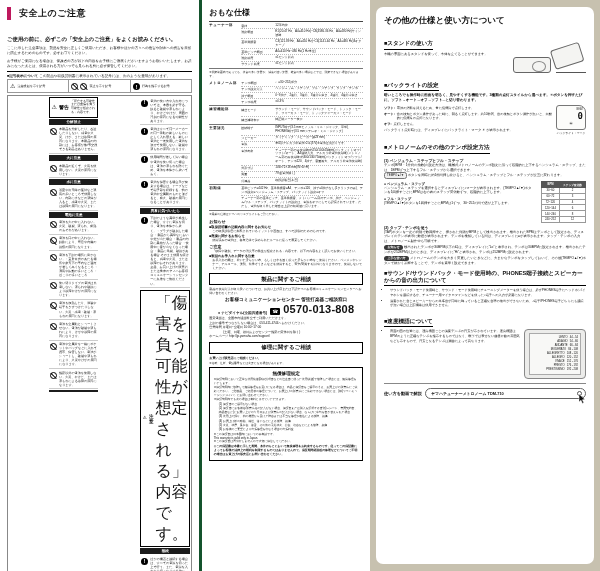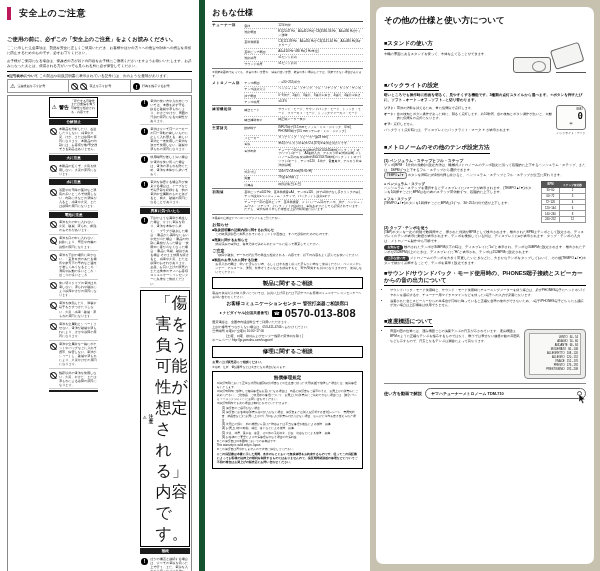--- a/index.html
+++ b/index.html
@@ -1,21 +1,21 @@
 <!DOCTYPE html>
 <html><head>
 <meta charset="utf-8">
 <style>
   * { margin:0; padding:0; box-sizing:border-box; }
   html,body { width:600px; height:571px; background:#e8e8e8; }
   body { font-family:"Liberation Sans","DejaVu Sans",sans-serif; color:#111; }
   .page { width:600px; height:571px; display:flex; background:#fff; overflow:hidden; }
   .col { padding:7px 7px 4px 7px; overflow:hidden; }
   .col-left { width:201px; }
-  .col-mid  { width:172px; border-left:6px solid #14532d; }
+  .col-mid  { width:172px; border-left:3px solid #14532d; }
   .col-right{ width:232px; background:#c7c1af; padding:7px 6px; }
   .card { background:#fff; border-radius:7px; height:100%; padding:8px 8px 6px 8px; overflow:hidden; }
 
   
   .t3 { font-size:3.2px; line-height:1.35; }
   .b  { font-weight:bold; }
 
   
   .ttl { border-left:4px solid #be185d; padding-left:8px; margin-bottom:16px; }
   .ttl h1 { font-size:9px; letter-spacing:0.5px; }
@@ -62,21 +62,21 @@
   .sprow { display:flex; border-bottom:0.4px dotted #bbb; padding:0.6px 0; }
   .sprow:last-child { border-bottom:none; }
   .spl { width:34px; font-size:3px; flex:none; }
   .spv { flex:1; font-size:3px; line-height:1.3; }
   .specnote { font-size:2.8px; margin:1px 0 2px 0; }
   .mh { font-size:4px; font-weight:bold; margin-top:2.5px; }
   .mh2 { font-size:3.3px; font-weight:bold; margin-top:1px; }
   .mp { font-size:3px; line-height:1.35; padding-left:3px; }
   .boxhead { border:1px solid #000; text-align:center; font-size:5.5px; font-weight:bold; padding:1.5px 0; margin:3px 0 2px 0; }
   .center-t { text-align:center; font-size:4.6px; font-weight:bold; margin:2px 0 1px 0; }
-  .navidial { display:flex; align-items:center; justify-content:center; gap:3px; margin:1px 0; }
+  .navidial { display:flex; align-items:flex-end; justify-content:center; gap:3px; margin:1px 0; }
   .navi-lab { font-size:3.6px; font-weight:bold; }
   .phone-ic { width:10px; height:7px; background:#000; color:#fff; font-size:4.5px; display:flex; align-items:center; justify-content:center; border-radius:1px; flex:none; }
   .phone-num { font-size:11px; font-weight:bold; letter-spacing:0.2px; }
   .contact-d { font-size:3.1px; line-height:1.45; }
   .repairbox { border:1.2px solid #000; padding:3px 3.5px; margin-top:2.5px; }
   .repair-t { text-align:center; font-size:4.6px; font-weight:bold; margin-bottom:1.5px; }
   .cl { font-size:2.8px; line-height:1.35; margin-bottom:0.8px; }
   .cl-sub { font-size:2.8px; line-height:1.35; padding-left:5px; margin-bottom:0.6px; }
   .cl-note { font-size:2.8px; line-height:1.35; }
   .cl-final { font-size:2.9px; line-height:1.35; font-weight:bold; margin-top:1px; }

